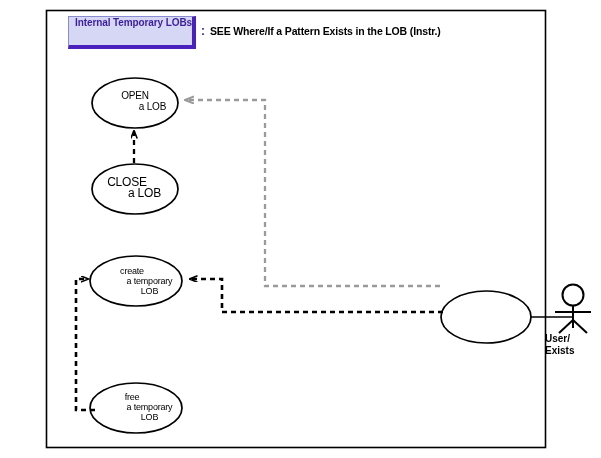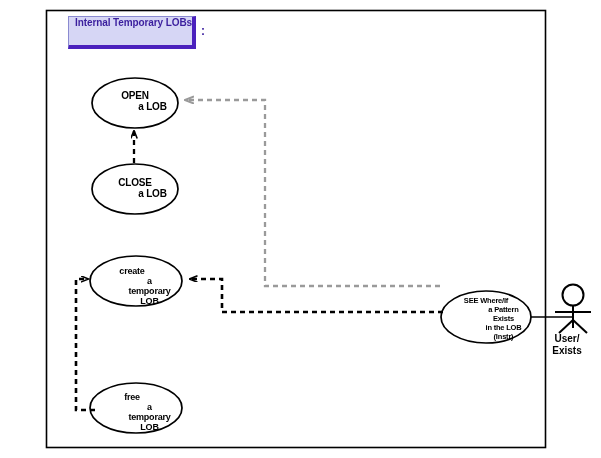--- a/index.html
+++ b/index.html
@@ -65,33 +65,33 @@
   }
   
   .uc-text {
     position: absolute;
     text-align: center;
     color: #000000;
     font-weight: bold;
     pointer-events: none;
     letter-spacing: -0.2px;
   }
-  .uc-text .l1 { font-weight: bold; }
-  .uc-text .ln { font-weight: bold; margin-left: 35px; }
+  .uc-text .l1 { font-weight: normal; }
+  .uc-text .ln { font-weight: normal; margin-left: 35px; }
   #uc-open-text   { left: 92px;  top: 90px;  width: 86px; font-size: 10px; line-height: 11px; }
-  #uc-close-text  { left: 92px;  top: 177px; width: 86px; font-size: 10px; line-height: 11px; }
+  #uc-close-text  { left: 84px;  top: 177px; width: 86px; font-size: 12px; line-height: 11px; }
   #uc-create-text { left: 90px;  top: 266px; width: 84px; font-size: 9px;  line-height: 10px; }
   #uc-free-text   { left: 90px;  top: 392px; width: 84px; font-size: 9px;  line-height: 10px; }
   #uc-see-text    { left: 443px; top: 296px; width: 86px; font-size: 7.5px; line-height: 9px; }
   #actor-label {
     position: absolute;
     left: 545px;
     top: 333px;
     width: 44px;
-    text-align: center;
+    text-align: left;
     color: #000000;
     font-size: 10px;
     font-weight: bold;
     line-height: 12px;
   }
 </style>
 </head>
 <body>
 
 <div id="canvas">
@@ -134,20 +134,21 @@
       <line x1="555" y1="312" x2="591" y2="312" stroke="#000000" stroke-width="2"></line>
       <line x1="573" y1="320" x2="559" y2="333" stroke="#000000" stroke-width="2"></line>
       <line x1="573" y1="320" x2="587" y2="333" stroke="#000000" stroke-width="2"></line>
     </g>
   </svg>
 
   <div id="header-label-box">
     <span>Internal Temporary LOBs</span>
   </div>
   <div id="header-colon">:</div>
+  <div id="header-title">SEE Where/If a Pattern Exists in the LOB (Instr.)</div>
 
   <div class="uc-text" id="uc-open-text">
     <div class="l1">OPEN</div>
     <div class="ln">a LOB</div>
   </div>
 
   <div class="uc-text" id="uc-close-text">
     <div class="l1">CLOSE</div>
     <div class="ln">a LOB</div>
   </div>
@@ -157,25 +158,19 @@
     <div class="ln">a temporary</div>
     <div class="ln">LOB</div>
   </div>
 
   <div class="uc-text" id="uc-free-text">
     <div class="l1">free</div>
     <div class="ln">a temporary</div>
     <div class="ln">LOB</div>
   </div>
 
-  <div class="uc-text" id="uc-see-text">
-    <div class="l1">SEE Where/If</div>
-    <div class="ln">a Pattern Exists</div>
-    <div class="ln">in the LOB</div>
-    <div class="ln">(Instr)</div>
-  </div>
 
   <div id="actor-label">
     <div>User/</div>
     <div>Exists</div>
   </div>
 
 </div>
 
 </body></html>

